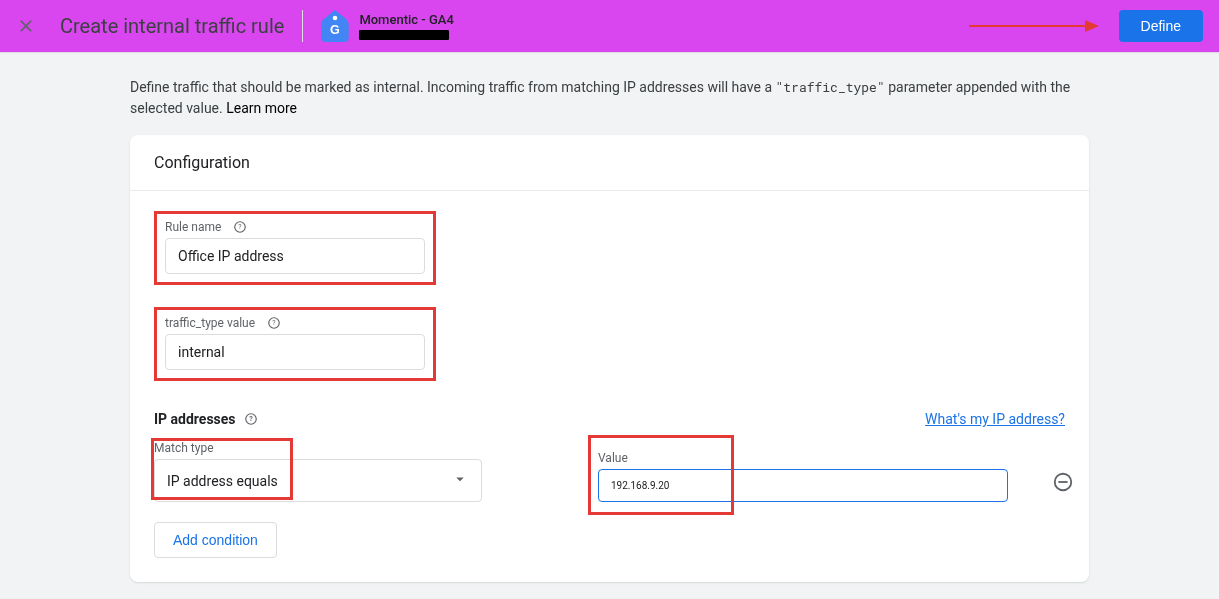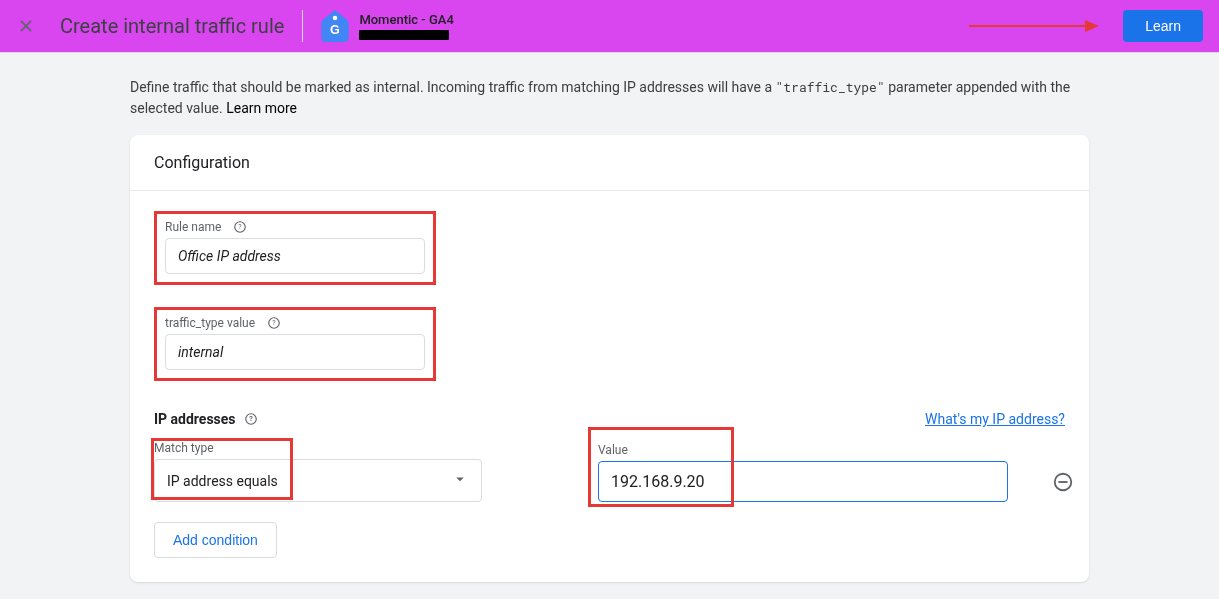--- a/index.html
+++ b/index.html
@@ -129,21 +129,20 @@
       color: #5f6368;
     }
     .text-input {
       border: 1px solid #dadce0;
       border-radius: 4px;
       padding: 9px 12px;
       font-size: 14px;
       width: 260px;
       color: #202124;
       font-family: inherit;
-      font-style: italic;
     }
     .section-title-row {
       display: flex;
       align-items: center;
       margin: 30px 0 14px 0;
     }
     .section-title {
       font-size: 14px;
       font-weight: 700;
       color: #202124;
@@ -176,21 +175,21 @@
       justify-content: space-between;
       cursor: pointer;
       background: #fff;
       width: 328px;
     }
     .select-box .chev { color: #5f6368; }
     .value-input-box {
       border: 1px solid #1a73e8;
       border-radius: 4px;
       padding: 10px 12px;
-      font-size: 16px;
+      font-size: 10px;
       width: 410px;
       color: #202124;
       font-family: inherit;
       outline: none;
     }
     .remove-icon {
       width: 24px;
       height: 24px;
       color: #5f6368;
       cursor: pointer;
@@ -253,21 +252,21 @@
       <span class="brand-title">Momentic - GA4</span>
       <div class="brand-redacted"></div>
     </div>
   </div>
   <div class="arrow-annotation">
     <svg viewBox="0 0 130 20" width="130" height="20">
       <line x1="0" y1="10" x2="118" y2="10" stroke="#e53935" stroke-width="2"></line>
       <polygon points="130,10 116,4 116,16" fill="#e53935"></polygon>
     </svg>
   </div>
-  <button class="create-btn">Learn</button>
+  <button class="create-btn">Define</button>
 </div>
 
 <div class="description">
   <span>Define traffic that should be marked as internal. Incoming traffic from matching IP addresses will have a </span><code>"traffic_type"</code><span> parameter appended with the selected value. </span><a class="learn-link">Learn more</a>
 </div>
 
 <div class="card">
   <div class="card-header">Configuration</div>
   <div class="card-body">
 

